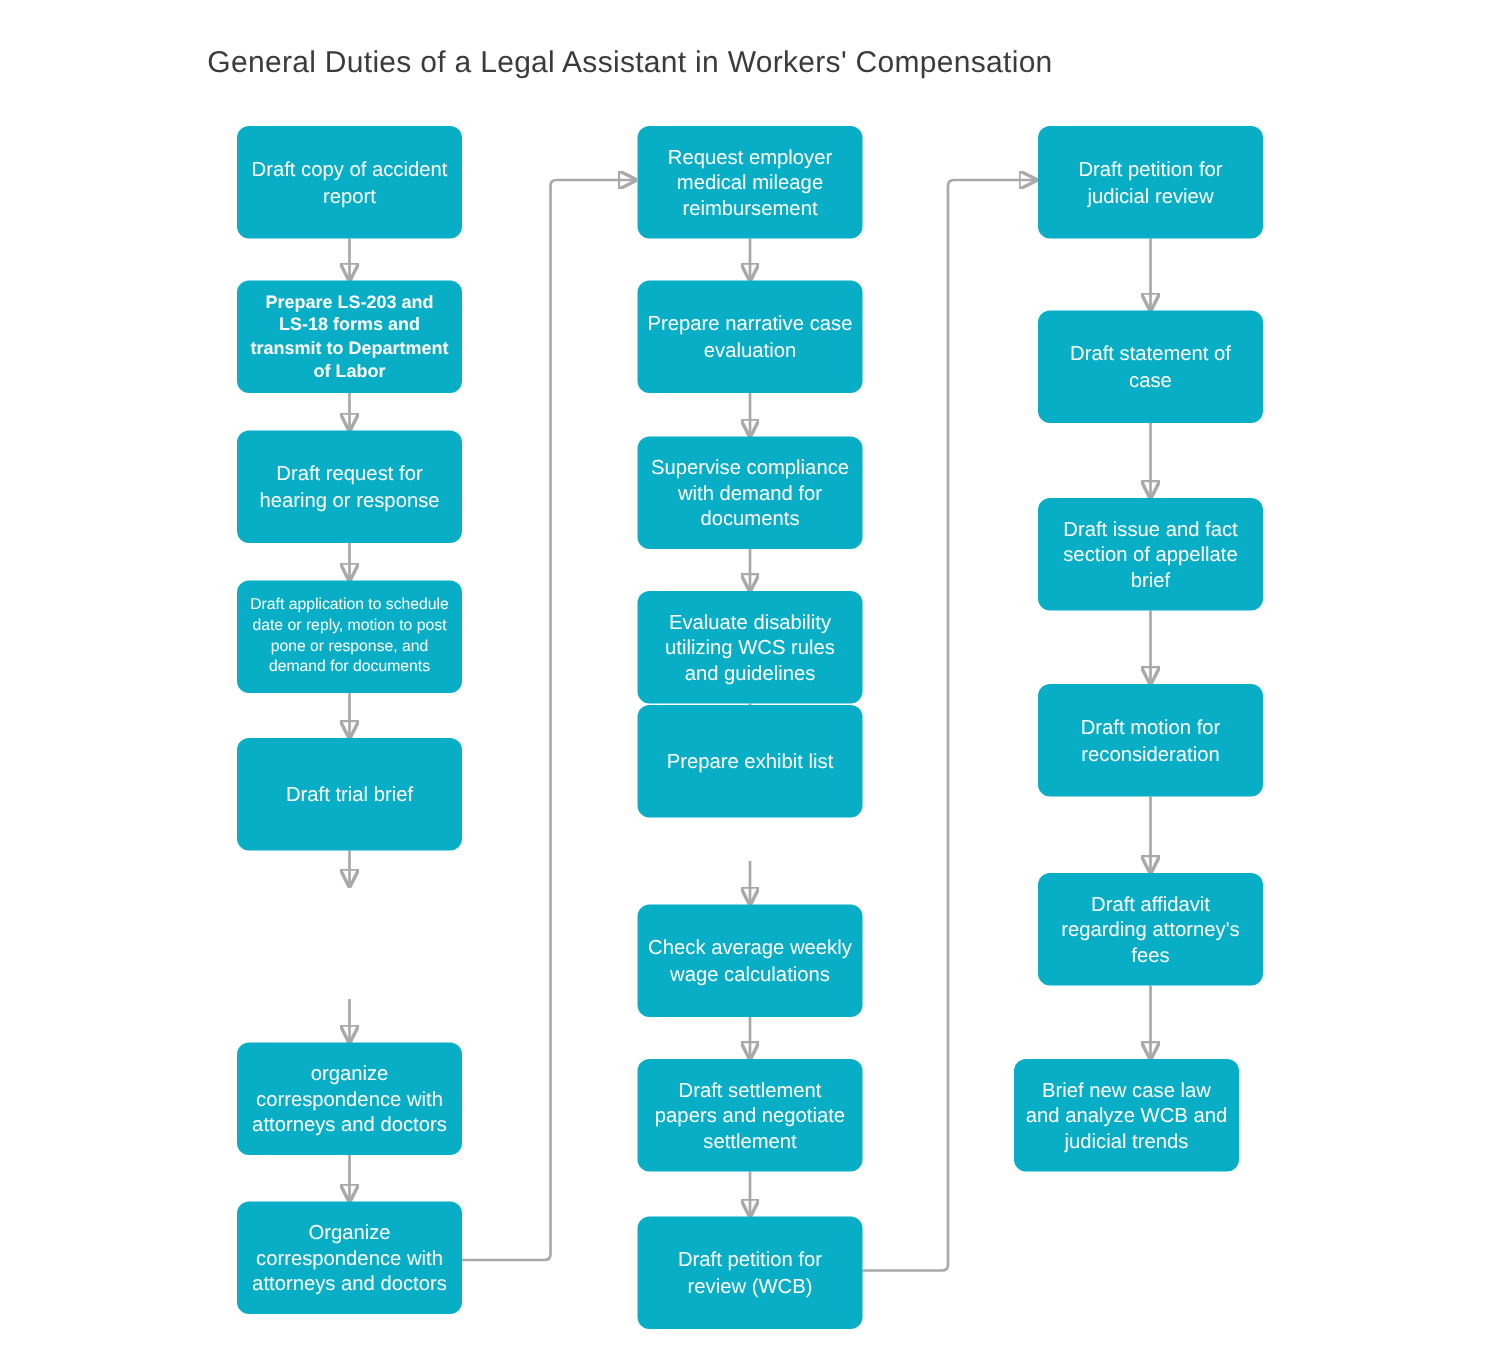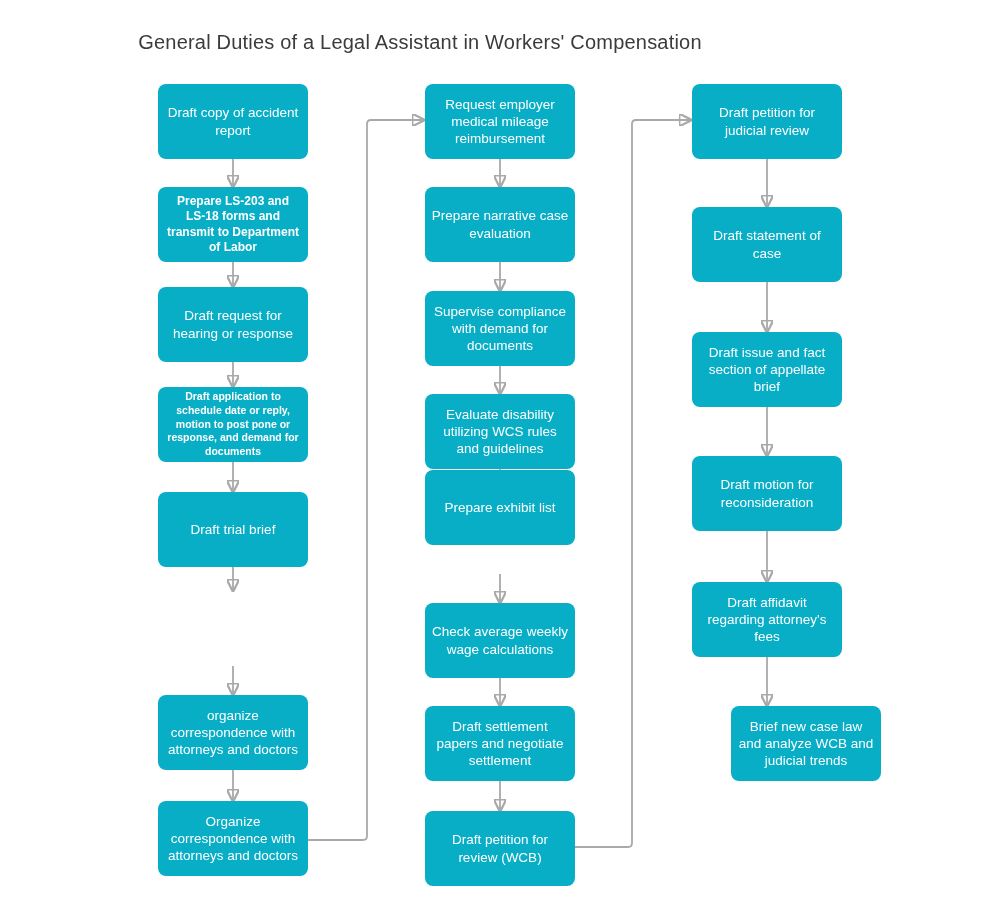--- a/index.html
+++ b/index.html
@@ -52,21 +52,21 @@
     font-size: 13.5px;
     line-height: 1.28;
   }
   .node.mid {
     font-size: 12px;
     padding: 4px 8px;
     font-weight: bold;
   }
   .node.small {
     font-size: 10.5px;
-    font-weight: 700;
+    font-weight: 400;
     padding: 4px 4px;
     line-height: 1.32;
   }
 </style>
 </head>
 <body>
 
 <div class="canvas">
 
   <div class="title" style="color: rgb(59, 59, 59);">General Duties of a Legal Assistant in Workers' Compensation</div>
@@ -120,15 +120,15 @@
   <div class="node" style="left:425px;top:470px">Prepare exhibit list</div>
   <div class="node" style="left:425px;top:603px">Check average weekly wage calculations</div>
   <div class="node" style="left:425px;top:706px">Draft settlement papers and negotiate settlement</div>
   <div class="node" style="left:425px;top:811px">Draft petition for review (WCB)</div>
 
   <div class="node" style="left:692px;top:207px">Draft statement of case</div>
   <div class="node" style="left:692px;top:84px">Draft petition for judicial review</div>
   <div class="node" style="left:692px;top:332px">Draft issue and fact section of appellate brief</div>
   <div class="node" style="left:692px;top:456px">Draft motion for reconsideration</div>
   <div class="node" style="left:692px;top:582px">Draft affidavit regarding attorney's fees</div>
-  <div class="node" style="left:731px;top:706px">Brief new case law and analyze WCB and judicial trends</div>
+  <div class="node" style="left:676px;top:706px">Brief new case law and analyze WCB and judicial trends</div>
 
 </div>
 
 </body></html>

